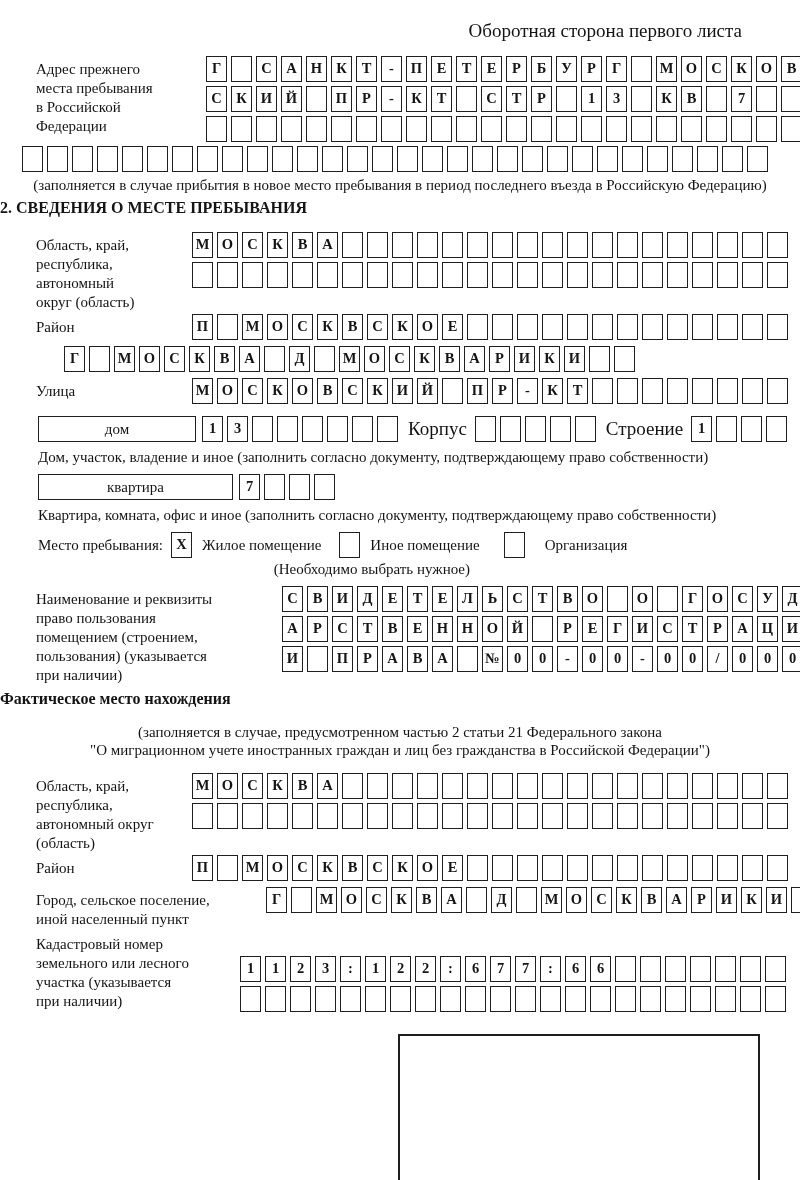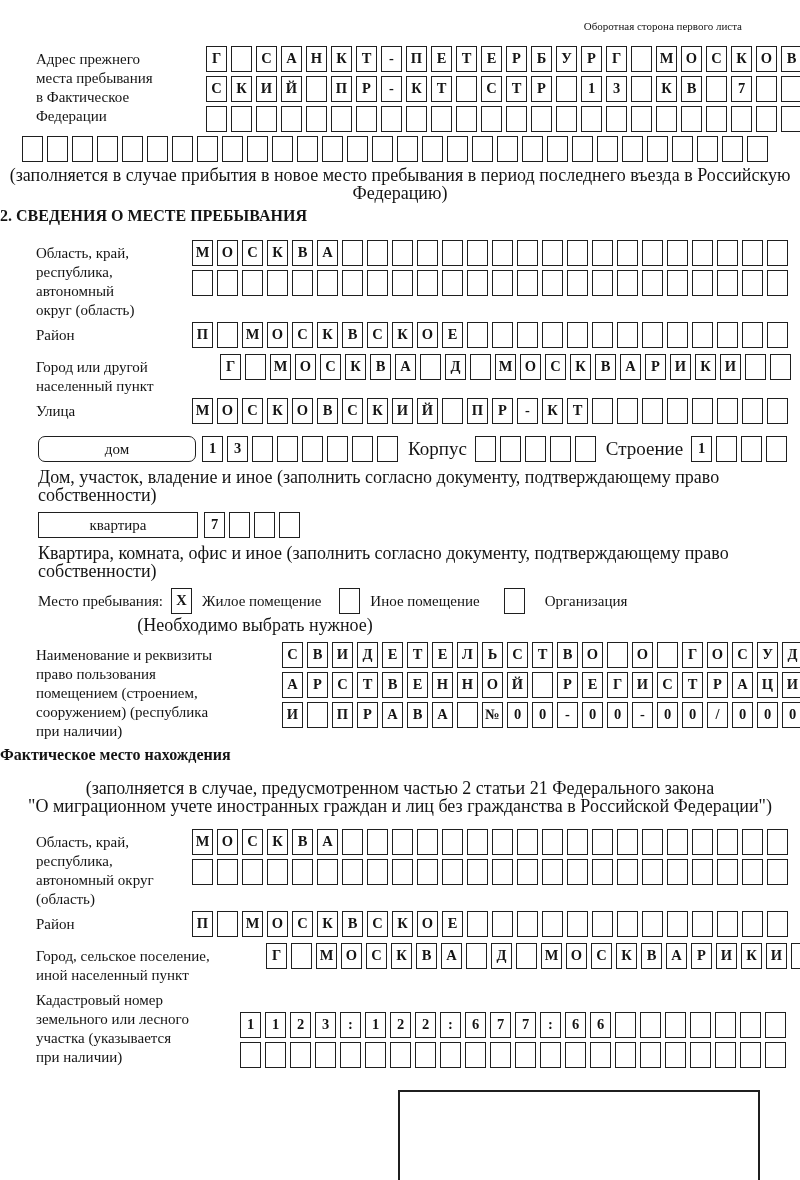--- a/index.html
+++ b/index.html
@@ -1,20 +1,20 @@
 <!DOCTYPE html>
 <html><head>
 <meta charset="utf-8">
 <style>
   html,body{margin:0;padding:0;background:#fff;}
   .page{
     width:800px;height:1180px;overflow:hidden;position:relative;
     font-family:"Liberation Serif","DejaVu Serif",serif;color:#141414;background:#fff;
   }
-  .title-right{ text-align:right; padding:20px 58px 0 0; font-size:11px; }
+  .title-right{ text-align:right; padding:20px 58px 0 0; font-size:19px; }
   .row{ display:flex; align-items:flex-start; }
   .ml{ margin-left:36px;gap:34px; }
   .lbl{ font-size:15px; line-height:19px; flex:0 0 auto; padding-top:4px; }
   .lbl-w136{ width:136px; }
   .lbl-w122{ width:122px; }
   .lbl-w196{ width:196px; }
   .lbl-w170{ width:170px; }
   .lbl-w212{ width:212px; }
   .gridcol{ display:flex; flex-direction:column; }
   .cells-row{ display:flex; margin-bottom:4px; }
@@ -23,46 +23,46 @@
     width:21px; height:26px; margin-right:4px;
     border:1.7px solid #1f1f1f; background:#fff;
     text-align:center; font-size:14.5px; line-height:23px; font-weight:bold;
   }
   .wide-box{
     box-sizing:border-box; height:26px; border:1.7px solid #1f1f1f;
     display:flex; align-items:center; justify-content:center;
     font-size:15px; margin-right:6px; flex:0 0 auto;
   }
   .inline-lbl{ font-size:19px; line-height:26px; padding:0 8px 0 6px; white-space:nowrap; }
-  .caption{ font-size:18px; line-height:18px; }
+  .caption{ font-size:15px; line-height:18px; }
   .caption-c{ text-align:center; }
   .h-bold{ text-align:left; font-weight:bold; font-size:16px; line-height:20px; }
   .indent28{ margin-left:28px; }
   .note-left{ margin:2px 0 0 38px; }
   .stay-row{ display:flex; align-items:center; margin:8px 0 0 38px; font-size:15px; }
   .stay-row .cell{ margin:0 10px 0 8px; }
   .stamp-wrap{ margin-left:398px; margin-top:18px; width:362px; }
   .stamp-box{ box-sizing:border-box; width:362px; height:183px; border:2px solid #1f1f1f; background:#fff; }
   .mt2{margin-top:2px;} .mt4{margin-top:4px;} .mt6{margin-top:14px;} .mt8{margin-top:8px;}
   .mt10{margin-top:4px;} .mt14{margin-top:14px;}
   .grid-offset{ margin-top:25px; }
-  .opt-note{ width:430px; margin-left:40px; text-align:center; }
+  .opt-note{ width:430px; margin-left:40px; text-align:right; }
 </style>
 </head>
 <body>
 
 <div class="page">
 
   <div class="title-right">Оборотная сторона первого листа</div>
 
   <div class="row ml mt14">
     <div class="lbl lbl-w136">
         <div>Адрес прежнего</div>
         <div>места пребывания</div>
-        <div>в Фактическое</div>
+        <div>в Российской</div>
         <div>Федерации</div>
       </div>
     <div class="gridcol">
       <div class="cells-row">
           <span class="cell">Г</span>
           <span class="cell"></span>
           <span class="cell">С</span>
           <span class="cell">А</span>
           <span class="cell">Н</span>
           <span class="cell">К</span>
@@ -263,24 +263,20 @@
         <span class="cell"></span>
         <span class="cell"></span>
         <span class="cell"></span>
         <span class="cell"></span>
         <span class="cell"></span>
         <span class="cell"></span>
       </div>
   </div>
 
   <div class="row ml mt2">
-    <div class="lbl lbl-w122">
-        <div>Город или другой</div>
-        <div>населенный пункт</div>
-      </div>
     <div class="cells-row indent28">
         <span class="cell">Г</span>
         <span class="cell"></span>
         <span class="cell">М</span>
         <span class="cell">О</span>
         <span class="cell">С</span>
         <span class="cell">К</span>
         <span class="cell">В</span>
         <span class="cell">А</span>
         <span class="cell"></span>
@@ -325,21 +321,21 @@
         <span class="cell"></span>
         <span class="cell"></span>
         <span class="cell"></span>
         <span class="cell"></span>
         <span class="cell"></span>
         <span class="cell"></span>
       </div>
   </div>
 
   <div class="row mt8" style="margin-left:38px;">
-    <div class="wide-box" style="width:158px;border-radius:7px;">дом</div>
+    <div class="wide-box" style="width:158px;">дом</div>
     <div class="cells-row">
         <span class="cell">1</span>
         <span class="cell">3</span>
         <span class="cell"></span>
         <span class="cell"></span>
         <span class="cell"></span>
         <span class="cell"></span>
         <span class="cell"></span>
         <span class="cell"></span>
       </div>
@@ -355,21 +351,21 @@
     <div class="cells-row">
         <span class="cell">1</span>
         <span class="cell"></span>
         <span class="cell"></span>
         <span class="cell"></span>
       </div>
   </div>
   <div class="caption note-left">Дом, участок, владение и иное (заполнить согласно документу, подтверждающему право собственности)</div>
 
   <div class="row mt8" style="margin-left:38px;">
-    <div class="wide-box" style="width:160px;">квартира</div>
+    <div class="wide-box" style="width:195px;">квартира</div>
     <div class="cells-row">
         <span class="cell">7</span>
         <span class="cell"></span>
         <span class="cell"></span>
         <span class="cell"></span>
       </div>
   </div>
   <div class="caption note-left">Квартира, комната, офис и иное (заполнить согласно документу, подтверждающему право собственности)</div>
 
   <div class="stay-row">
@@ -381,21 +377,21 @@
     <span class="cell" style="margin-left:24px;margin-right:20px;"></span>
     <span>Организация</span>
   </div>
   <div class="caption opt-note mt2">(Необходимо выбрать нужное)</div>
 
   <div class="row ml mt8">
     <div class="lbl lbl-w212">
         <div>Наименование и реквизиты</div>
         <div>право пользования</div>
         <div>помещением (строением,</div>
-        <div>сооружением) (республика</div>
+        <div>пользования) (указывается</div>
         <div>при наличии)</div>
       </div>
     <div class="gridcol">
       <div class="cells-row">
           <span class="cell">С</span>
           <span class="cell">В</span>
           <span class="cell">И</span>
           <span class="cell">Д</span>
           <span class="cell">Е</span>
           <span class="cell">Т</span>

